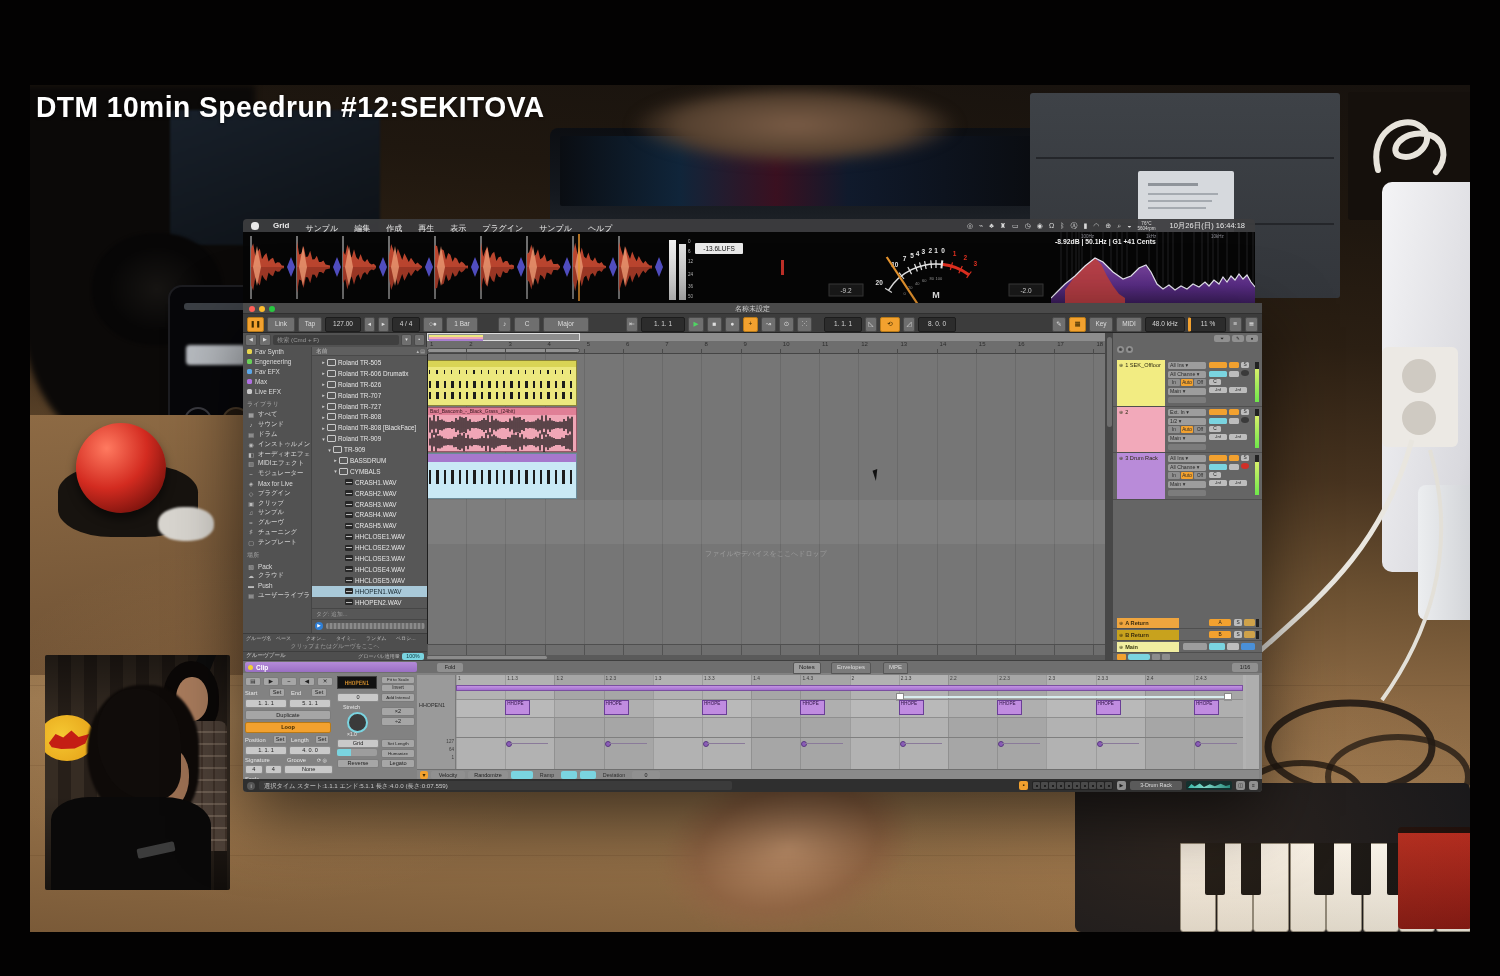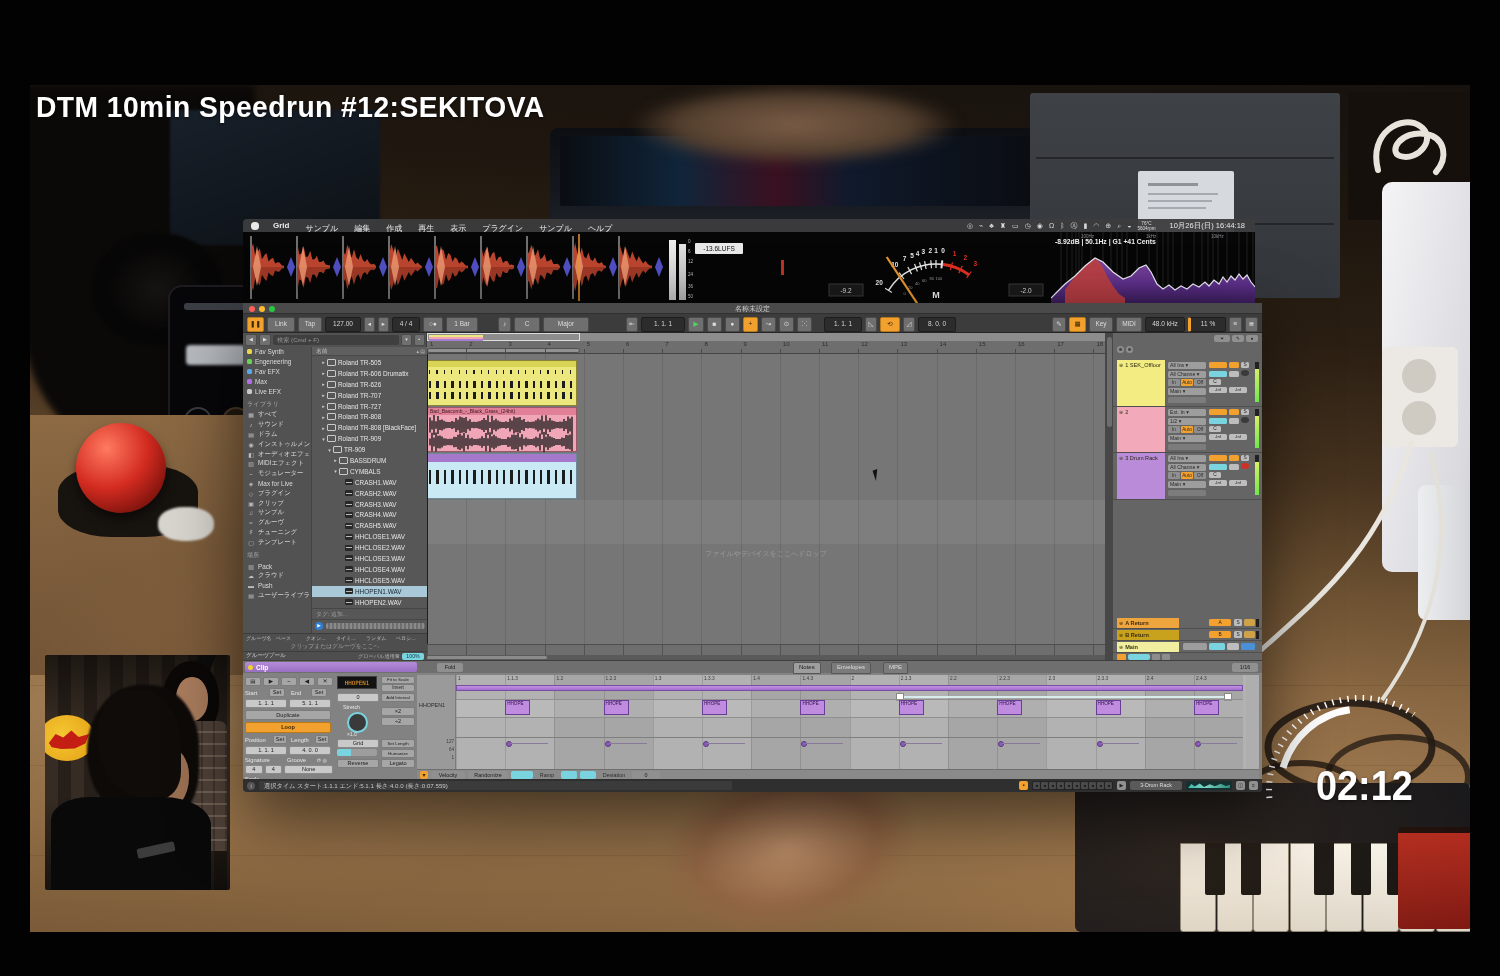--- a/index.html
+++ b/index.html
@@ -163,27 +163,20 @@
     <div class="bx" style="left:42px;top:30px;width:112px;height:140px;background:#0e0a08;border-radius:52% 48% 42% 58%;filter:blur(1px);"></div>
     <div class="bx" style="left:98px;top:92px;width:46px;height:64px;background:#9a6f52;border-radius:50% 46% 55% 50%;"></div>
     <div class="bx" style="left:52px;top:34px;width:84px;height:110px;background:#100c0a;border-radius:50% 60% 30% 70%;"></div>
     <div class="bx" style="left:6px;top:142px;width:160px;height:95px;background:#0a0909;border-radius:24% 30% 0 0;">
       <div class="bx" style="left:86px;top:48px;width:38px;height:10px;background:#3c3c3c;border-radius:2px;transform:rotate(-12deg);"></div>
     </div>
   </div>
 
   <div class="bx" style="left:36px;top:90px;color:#fff;font-size:30px;font-weight:bold;letter-spacing:.5px;transform:scaleX(.94);transform-origin:left;text-shadow:0 1px 3px rgba(0,0,0,.6);">DTM 10min Speedrun #12:SEKITOVA</div>
 
-  <div class="bx" style="left:1258px;top:672px;width:210px;height:160px;">
-    <svg id="timer-arc" width="210" height="160">
-        <path d="M11.4,126.0 A92 92 0 0 1 155.8,42.6" stroke="#fff" stroke-width="6" fill="none" stroke-dasharray="1.5,6.2"></path>
-        <path d="M25.1,95.7 A81 81 0 0 1 91.7,37.8" stroke="#fff" stroke-width="7" fill="none"></path>
-      </svg>
-    <div class="bx" style="left:58px;top:90px;font-size:42px;font-weight:bold;color:#fff;transform:scaleX(.9);transform-origin:left;text-shadow:0 1px 4px rgba(0,0,0,.5);">02:12</div>
-  </div>
 
   <div class="bx" style="left:243px;top:219px;width:1012px;height:13px;background:rgba(60,60,62,.95);display:flex;align-items:center;border-radius:4px 4px 0 0;">
     <span style="width:8px;height:8px;background:#e9e9e9;border-radius:45% 45% 48% 48%;margin:0 6px 0 8px;"></span>
     <span class="mitem" style="font-weight:bold;">Grid</span>
     <span id="menus"><span class="mitem">サンプル</span><span class="mitem">編集</span><span class="mitem">作成</span><span class="mitem">再生</span><span class="mitem">表示</span><span class="mitem">プラグイン</span><span class="mitem">サンプル</span><span class="mitem">ヘルプ</span></span>
     <span style="flex:1"></span>
     <span id="menubar-icons" style="display:flex;align-items:center;gap:6px;">
         <span style="color: rgb(216, 216, 216); font-size: 7px; line-height: 13px;">◎</span>
         <span style="color: rgb(216, 216, 216); font-size: 7px; line-height: 13px;">⌁</span>
         <span style="color: rgb(216, 216, 216); font-size: 7px; line-height: 13px;">♣</span>

